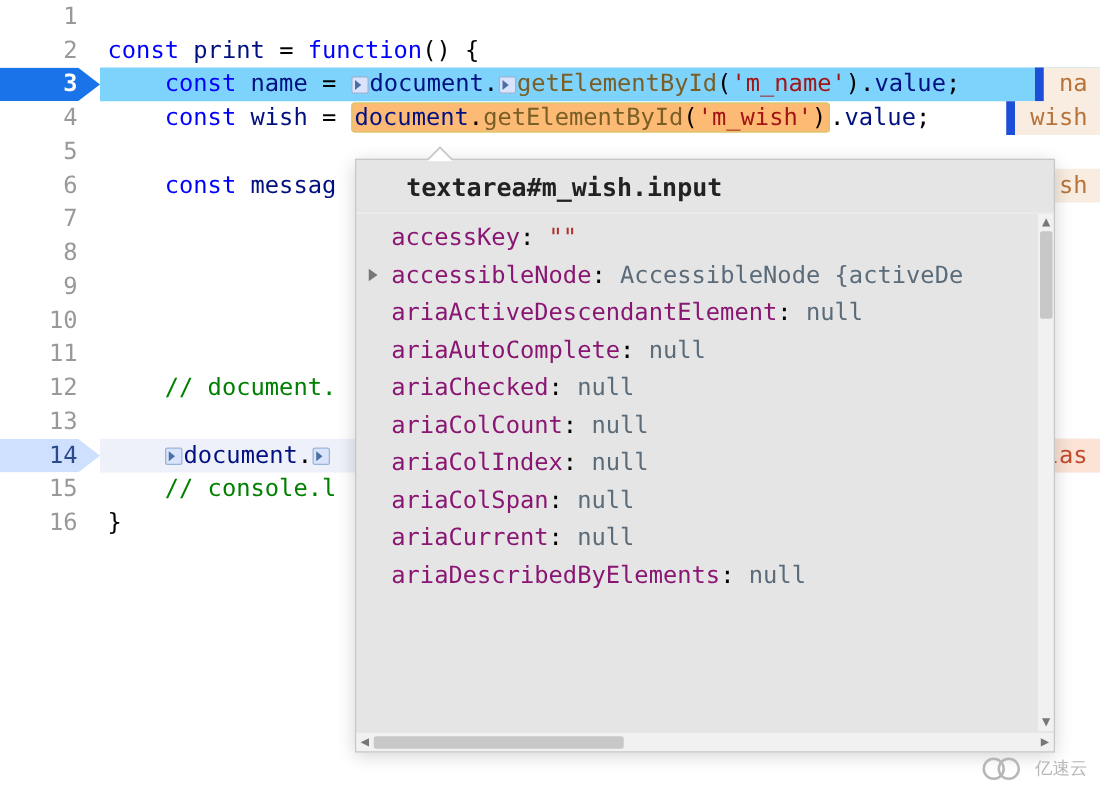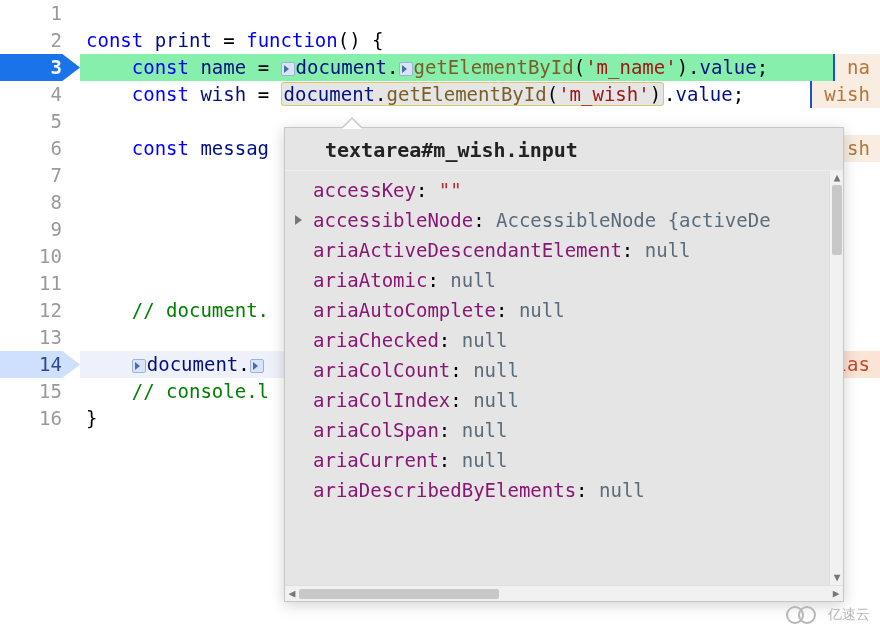--- a/index.html
+++ b/index.html
@@ -57,21 +57,21 @@
     overflow: hidden;
     z-index: 1;
   }
   .code-line {
     height: 27px;
     line-height: 27px;
     white-space: pre;
     position: relative;
     padding-left: 6px;
   }
-  .code-line.row-hl      { background:#86efac; }
+  .code-line.row-hl      { background:#7dd3fc; }
   .code-line.row-hl-soft { background:#eef1fa; }
 
   .kw   { color:#0000ff; }
   .fn   { color:#795E26; }
   .str  { color:#a31515; }
   .id   { color:#001080; }
   .pun  { color:#000000; }
   .cmt  { color:#008000; }
 
   .marker {
@@ -84,36 +84,36 @@
     margin-right:1px;
   }
   .marker::before{
     content:""; position:absolute; left:2px; top:2px;
     border-left:5px solid #4a6fa5;
     border-top:4px solid transparent;
     border-bottom:4px solid transparent;
   }
 
   .eval-highlight{
-    background:#e5e5e5;
+    background:#fdba74;
     border:1px solid #d8c96a;
     border-radius:3px;
     padding:0 2px;
   }
 
   .tail-chip{
     position:absolute;
     top:0;
     right:0;
     height:27px; line-height:27px;
     padding:0 10px 0 12px;
     color:#b7733a;
     background:#f8ede0;
     font-family:inherit;
-    border-left:2px solid #1d4ed8;
+    border-left:7px solid #1d4ed8;
   }
   .tail-chip.orange-right{
     color:#c24a2d;
     background:#fbe3d5;
   }
 
   .tooltip {
     position:absolute;
     left:284px;
     top:127px;
@@ -301,21 +301,20 @@
   </div>
 </div>
 
 <div class="tooltip">
   <div class="tooltip-header">textarea#m_wish.input</div>
   <div class="tooltip-body">
     <div class="tooltip-props" id="props">
         <div class="prop"><span class="pname">accessKey</span><span class="pcolon">: </span><span class="pval-str">""</span></div>
         <div class="prop"><span class="tw"></span><span class="pname">accessibleNode</span><span class="pcolon">: </span><span class="pval-obj">AccessibleNode {activeDe</span></div>
         <div class="prop"><span class="pname">ariaActiveDescendantElement</span><span class="pcolon">: </span><span class="pval-null">null</span></div>
-        <div class="prop"><span class="pname">ariaAtomic</span><span class="pcolon">: </span><span class="pval-null">null</span></div>
         <div class="prop"><span class="pname">ariaAutoComplete</span><span class="pcolon">: </span><span class="pval-null">null</span></div>
         <div class="prop"><span class="pname">ariaChecked</span><span class="pcolon">: </span><span class="pval-null">null</span></div>
         <div class="prop"><span class="pname">ariaColCount</span><span class="pcolon">: </span><span class="pval-null">null</span></div>
         <div class="prop"><span class="pname">ariaColIndex</span><span class="pcolon">: </span><span class="pval-null">null</span></div>
         <div class="prop"><span class="pname">ariaColSpan</span><span class="pcolon">: </span><span class="pval-null">null</span></div>
         <div class="prop"><span class="pname">ariaCurrent</span><span class="pcolon">: </span><span class="pval-null">null</span></div>
         <div class="prop"><span class="pname">ariaDescribedByElements</span><span class="pcolon">: </span><span class="pval-null">null</span></div>
       </div>
     <div class="vscroll">
       <div class="up">▲</div>

